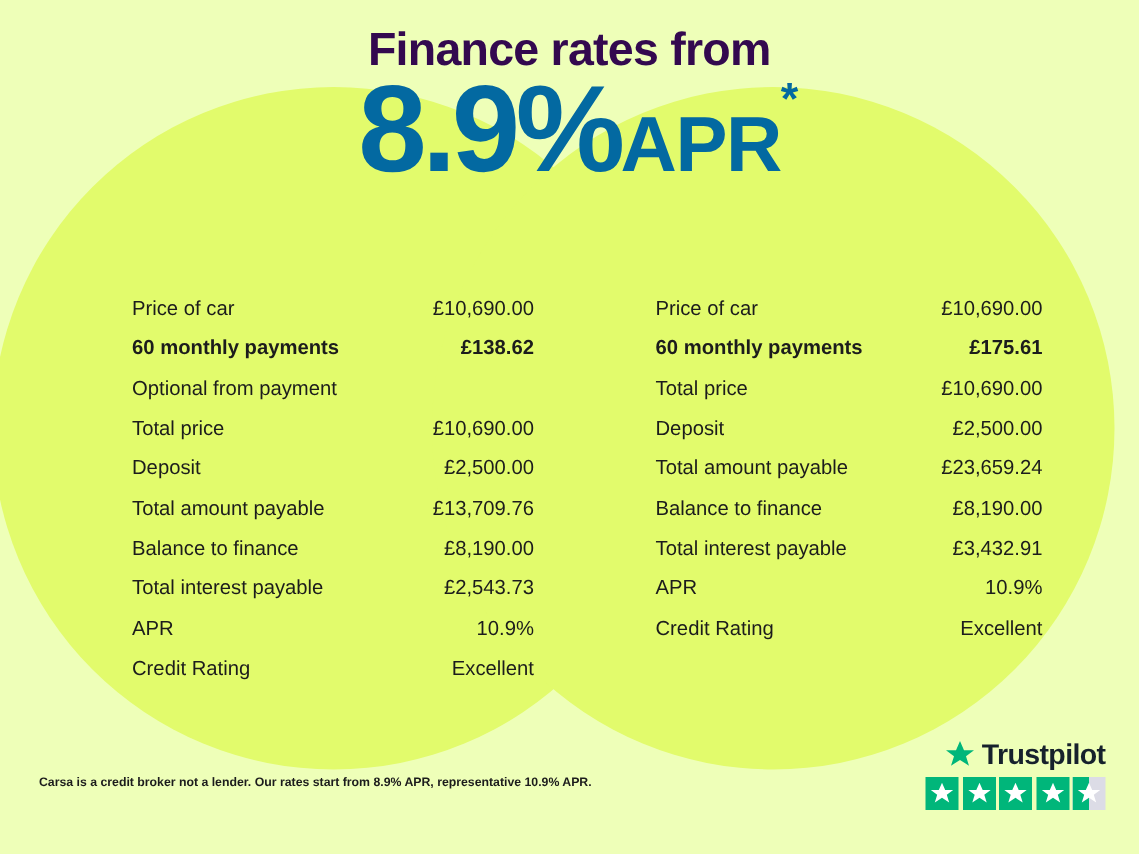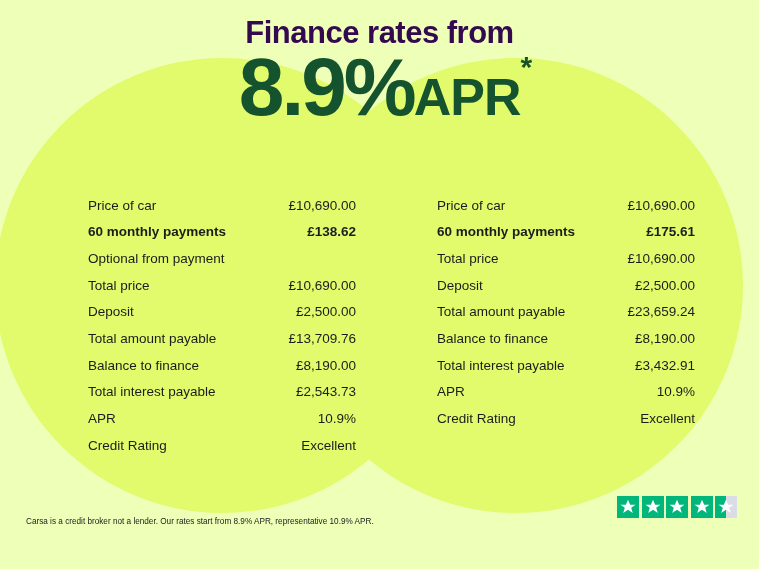--- a/index.html
+++ b/index.html
@@ -61,21 +61,21 @@
     font-size: 31px;
     font-weight: bold;
     color: #33094f;
     letter-spacing: -0.5px;
     line-height: 1.1;
     margin: 0;
   }
   #rate-line {
     margin-top: -4px;
     white-space: nowrap;
-    color: #14532d;
+    color: #0369a1;
     line-height: 1;
     padding-left: 12px;
   }
   #rate-value {
     font-size: 82px;
     font-weight: bold;
     letter-spacing: -3px;
     vertical-align: baseline;
   }
   #rate-unit {
@@ -125,21 +125,21 @@
 
   
   #disclaimer {
     position: absolute;
     left: 26px;
     top: 516px;
     width: 400px;
     font-size: 8.2px;
     line-height: 1.55;
     color: #1c1c1c;
-    font-weight: normal;
+    font-weight: bold;
   }
 
   #trustpilot {
     position: absolute;
     right: 22px;
     top: 492px;
     width: 128px;
   }
   #tp-brand {
     display: flex;
@@ -285,20 +285,28 @@
             <span class="value">Excellent</span>
           </div>
         </div>
     </div>
 
     <div id="disclaimer">
       <div>Carsa is a credit broker not a lender. Our rates start from 8.9% APR, representative 10.9% APR.</div>
     </div>
 
     <div id="trustpilot">
+      <div id="tp-brand">
+        <span id="tp-logo-star">
+          <svg width="20" height="20" viewBox="0 0 24 24" aria-hidden="true">
+            <polygon fill="#00b67a" points="12,1.2 15.2,8.6 23.2,8.6 16.8,13.3 19.2,21 12,16.3 4.8,21 7.2,13.3 0.8,8.6 8.8,8.6"></polygon>
+          </svg>
+        </span>
+        <span id="tp-wordmark">Trustpilot</span>
+      </div>
       <div id="tp-stars">
           <span class="tp-star">
             <svg width="16" height="16" viewBox="0 0 24 24" aria-hidden="true">
               <polygon fill="#ffffff" points="12,1.2 15.2,8.6 23.2,8.6 16.8,13.3 19.2,21 12,16.3 4.8,21 7.2,13.3 0.8,8.6 8.8,8.6"></polygon>
             </svg>
           </span>
           <span class="tp-star">
             <svg width="16" height="16" viewBox="0 0 24 24" aria-hidden="true">
               <polygon fill="#ffffff" points="12,1.2 15.2,8.6 23.2,8.6 16.8,13.3 19.2,21 12,16.3 4.8,21 7.2,13.3 0.8,8.6 8.8,8.6"></polygon>
             </svg>

